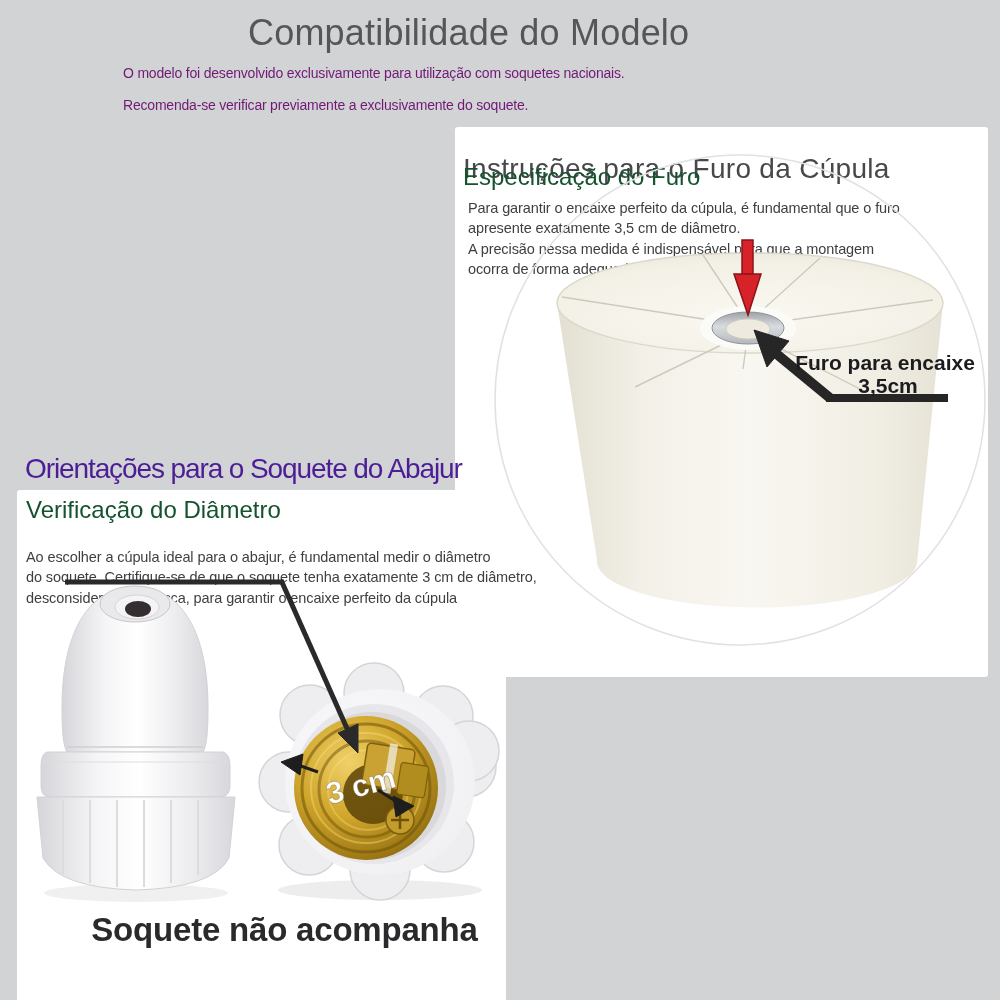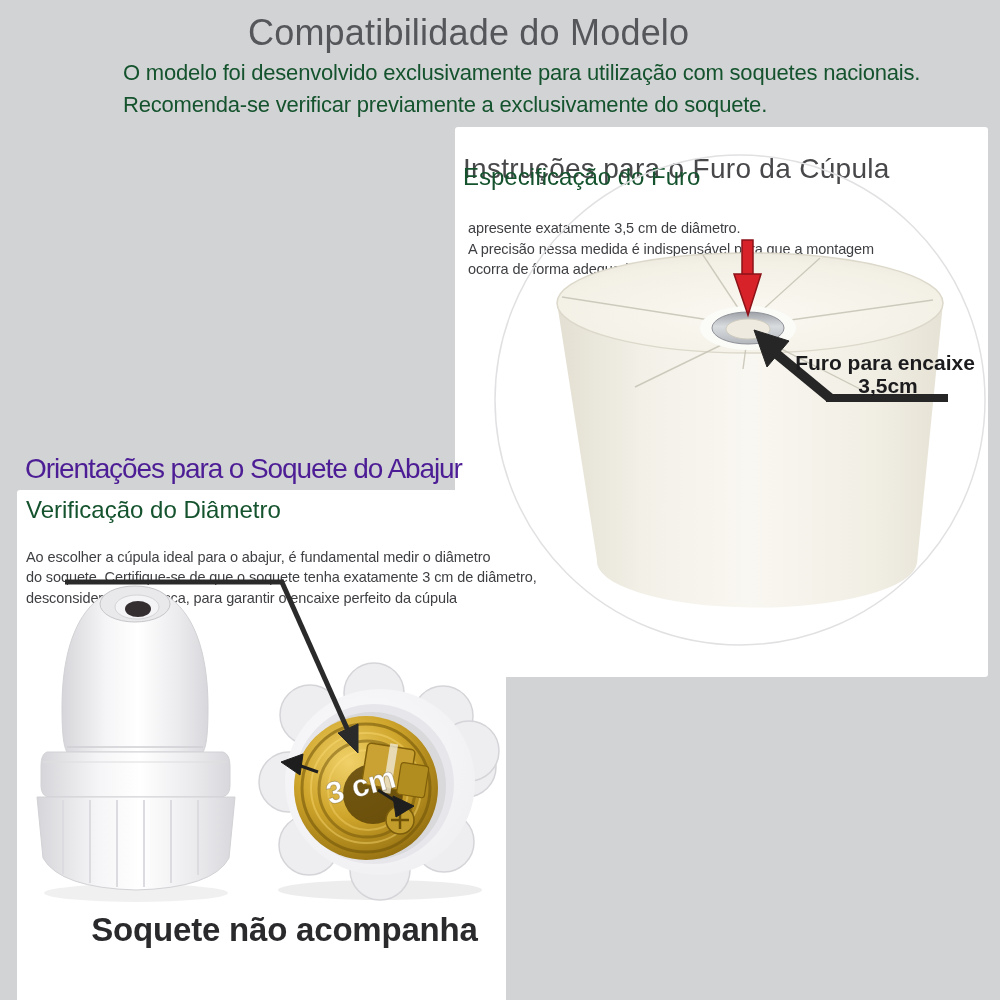--- a/index.html
+++ b/index.html
@@ -3,21 +3,21 @@
 <meta charset="utf-8">
 <style>
   html,body{margin:0;padding:0;}
   .canvas{
     position:relative;width:1000px;height:1000px;overflow:hidden;
     background:#d2d3d5;font-family:"Liberation Sans",sans-serif;
   }
   .abs{position:absolute;margin:0;}
   
   .page-title{left:248px;top:12px;font-size:36px;font-weight:400;color:#55565a;letter-spacing:.2px;white-space:nowrap;}
-  .page-subtitle{left:123px;top:57px;font-size:22px;line-height:32px;color:#14532d;letter-spacing:-.2px;white-space:nowrap;}
+  .page-subtitle{left:123px;top:57px;font-size:14px;line-height:32px;color:#701a75;letter-spacing:-.2px;white-space:nowrap;}
   
   .panel{position:absolute;background:#ffffff;border-radius:3px;}
   .panel-tr{left:455px;top:127px;width:533px;height:550px;overflow:hidden;}
   .panel-bl{left:17px;top:490px;width:489px;height:586px;}
   .panel h2{position:absolute;left:8px;top:3px;font-size:28px;font-weight:400;color:#48484b;letter-spacing:.3px;white-space:nowrap;}
   .teal-sub{position:absolute;font-size:24px;font-weight:400;color:#14532d;white-space:nowrap;}
   .panel-tr .teal-sub{left:8px;top:36px;}
   .panel-bl .teal-sub{left:9px;top:6px;}
   .body-text{position:absolute;font-size:14.5px;line-height:20.5px;color:#3e3f42;letter-spacing:-.1px;white-space:nowrap;}
   .panel-tr .body-text{left:13px;top:56px;}
@@ -31,21 +31,21 @@
 <body>
 
 <div class="canvas">
 
   <h1 class="abs page-title">Compatibilidade do Modelo</h1>
   <p class="abs page-subtitle"><span>O modelo foi desenvolvido exclusivamente para utilização com soquetes nacionais.</span><br><span>Recomenda-se verificar previamente a exclusivamente do soquete.</span></p>
 
   <section class="panel panel-tr">
     <h2>Instruções para o Furo da Cúpula</h2>
     <div class="teal-sub">Especificação do Furo</div>
-    <p class="body-text"><br><span>apresente exatamente 3,5 cm de diâmetro.</span><br><span>A precisão nessa medida é indispensável para que  a montagem</span><br><span>ocorra de forma adequada e segura.</span></p>
+    <p class="body-text"><span>Para garantir o encaixe perfeito da cúpula, é fundamental que o furo</span><br><span>apresente exatamente 3,5 cm de diâmetro.</span><br><span>A precisão nessa medida é indispensável para que  a montagem</span><br><span>ocorra de forma adequada e segura.</span></p>
 
     <svg class="shade-svg" width="533" height="550" viewBox="0 0 533 550">
       <defs>
         <linearGradient id="shadeBody" x1="0" y1="0" x2="1" y2="0">
           <stop offset="0" stop-color="#e3dfd2"></stop>
           <stop offset="0.22" stop-color="#f2f0e7"></stop>
           <stop offset="0.5" stop-color="#f9f7f1"></stop>
           <stop offset="0.82" stop-color="#f1eee4"></stop>
           <stop offset="1" stop-color="#e6e2d5"></stop>
         </linearGradient>

